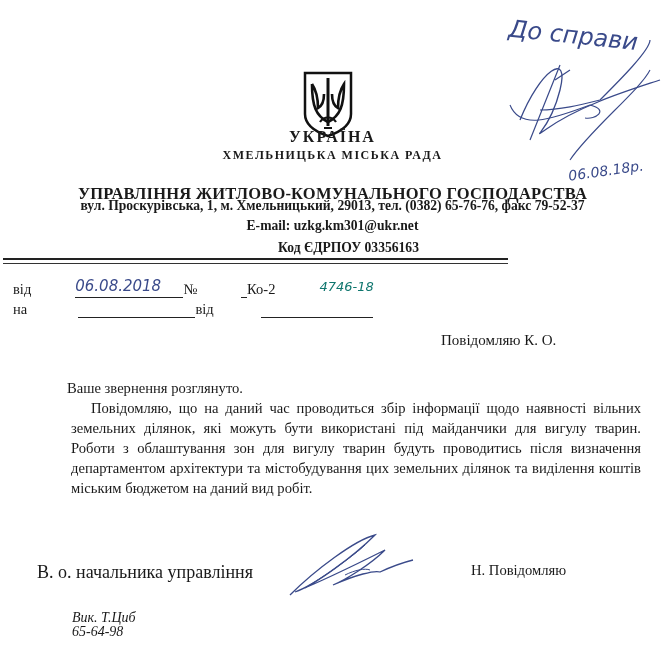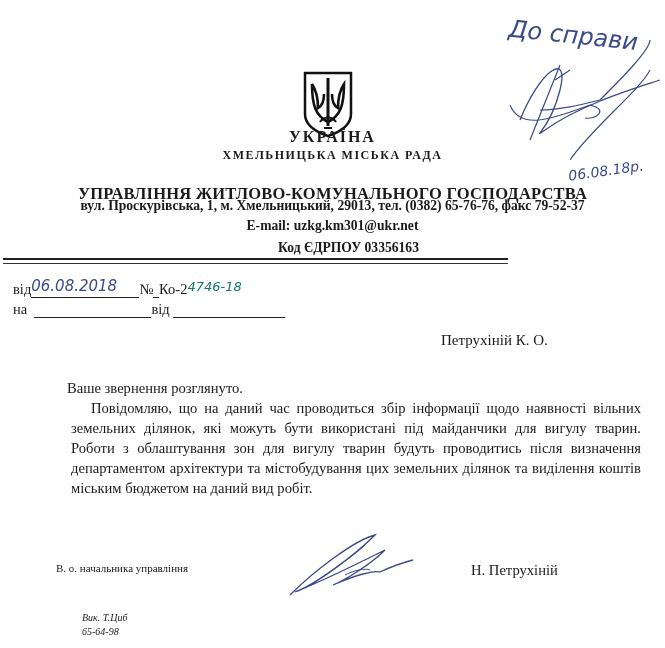--- a/index.html
+++ b/index.html
@@ -9,30 +9,30 @@
     .coat { left: 302px; top: 70px; width: 52px; height: 68px; }
     .h-country { top: 128px; font-size: 16px; font-weight: bold; letter-spacing: 2px; }
     .h-council { top: 148px; font-size: 12px; font-weight: bold; letter-spacing: 1.5px; }
     .h-dept { top: 184px; font-size: 16.5px; font-weight: bold; letter-spacing: 0.2px; }
     .h-addr { top: 198px; font-size: 13.6px; font-weight: bold; }
     .h-email { top: 218px; font-size: 13.6px; font-weight: bold; }
     .h-code { top: 240px; font-size: 13.6px; font-weight: bold; margin-left: 16px; }
     .rule1 { left: 3px; top: 258px; width: 505px; height: 2px; background: #222; }
     .rule2 { left: 3px; top: 263px; width: 505px; height: 1px; background: #333; }
     .ref { font-size: 14.5px; }
-    .ref .uline { display: inline-block; border-bottom: 1px solid #222; vertical-align: bottom; height: 16px; position: relative; }
+    .ref .uline { display: inline-block; border-bottom: 1px solid #222; vertical-align: bottom; height: 16px; position: relative; margin-left: 44px; }
     .hand { font-family: "DejaVu Sans", sans-serif; font-style: italic; color: #3a4a8a; font-weight: normal; }
     .hand-faint { color: #0f766e; }
     .recipient { left: 441px; top: 332px; font-size: 15px; }
     .body-text { left: 47px; width: 570px; font-size: 14.6px; line-height: 20px; }
     .para1 { top: 378px; text-indent: 20px; }
     .para2 { top: 398px; text-indent: 20px; text-align: justify; margin-left: 24px; }
-    .sign-pos { left: 56px; top: 562px; font-size: 11px; }
+    .sign-pos { left: 37px; top: 562px; font-size: 18px; }
     .sign-name { left: 471px; top: 562px; font-size: 14.6px; }
-    .exec { left: 82px; top: 611px; font-size: 10px; font-style: italic; line-height: 14px; }
+    .exec { left: 72px; top: 611px; font-size: 14px; font-style: italic; line-height: 14px; }
     .resolution { left: 500px; top: 10px; width: 165px; height: 180px; }
   </style>
 </head>
 <body>
 
 <div class="abs resolution">
   <svg width="165" height="180" viewBox="0 0 165 180">
     <text x="8" y="32" font-family="DejaVu Sans, sans-serif" font-style="italic" font-size="24" fill="#3a4a8a" transform="rotate(6 60 30)">До справи</text>
     <path d="M20 110 C 40 60, 70 40, 60 80 C 50 120, 30 130, 45 120 C 80 95, 130 80, 160 70" stroke="#3a4a8a" stroke-width="1.3" fill="none"></path>
     <path d="M60 55 L 30 130 M 55 70 L 70 60 M 40 100 C 60 100, 80 95, 100 90 C 120 70, 150 40, 150 30" stroke="#3a4a8a" stroke-width="1.2" fill="none"></path>
@@ -61,30 +61,30 @@
 <div class="abs rule2"></div>
 
 <div class="abs ref" style="left:13px; top:281px;">
   <span>від</span><span class="uline" style="width:108px;"><span class="hand abs" style="left:0; top:-4px; font-size:15px; white-space:nowrap;">06.08.2018</span></span><span>№</span><span class="uline" style="width:6px;"></span><span>Ко-2</span><span class="uline" style="width:58px; border-bottom:none;"><span class="hand hand-faint abs" style="left:0; top:-3px; font-size:13px; white-space:nowrap;">4746-18</span></span>
 </div>
 
 <div class="abs ref" style="left:13px; top:301px;">
   <span>на</span>&nbsp;&nbsp;<span class="uline" style="width:117px;"></span><span>від</span>&nbsp;<span class="uline" style="width:112px;"></span>
 </div>
 
-<div class="abs recipient">Петрухіній К. О.</div>
+<div class="abs recipient">Повідомляю К. О.</div>
 
 <div class="abs body-text para1">Ваше звернення розглянуто.</div>
 <div class="abs body-text para2">Повідомляю, що на даний час проводиться збір інформації щодо наявності вільних земельних ділянок, які можуть бути використані під майданчики для вигулу тварин. Роботи з облаштування зон для вигулу тварин будуть проводитись після визначення департаментом архітектури та містобудування цих земельних ділянок та виділення коштів міським бюджетом на даний вид робіт.</div>
 
 <div class="abs sign-pos">В. о. начальника управління</div>
 <div class="abs" style="left:285px; top:530px; width:130px; height:70px;">
   <svg width="130" height="70" viewBox="0 0 130 70">
     <path d="M5 65 C 30 40, 70 10, 90 5 C 70 25, 30 55, 10 62 C 40 50, 80 30, 100 20 C 85 35, 60 50, 48 55 C 70 45, 90 40, 95 42 C 110 35, 120 32, 128 30" stroke="#3a4a8a" stroke-width="1.3" fill="none"></path>
     <path d="M20 58 C 50 40, 75 20, 80 15 M 60 45 C 70 40, 80 38, 85 40" stroke="#3a4a8a" stroke-width="1" fill="none"></path>
   </svg>
 </div>
-<div class="abs sign-name">Н. Петрухіній</div>
+<div class="abs sign-name">Н. Повідомляю</div>
 
 <div class="abs exec">
   <div>Вик. Т.Циб</div>
   <div>65-64-98</div>
 </div>
 
 </body></html>

